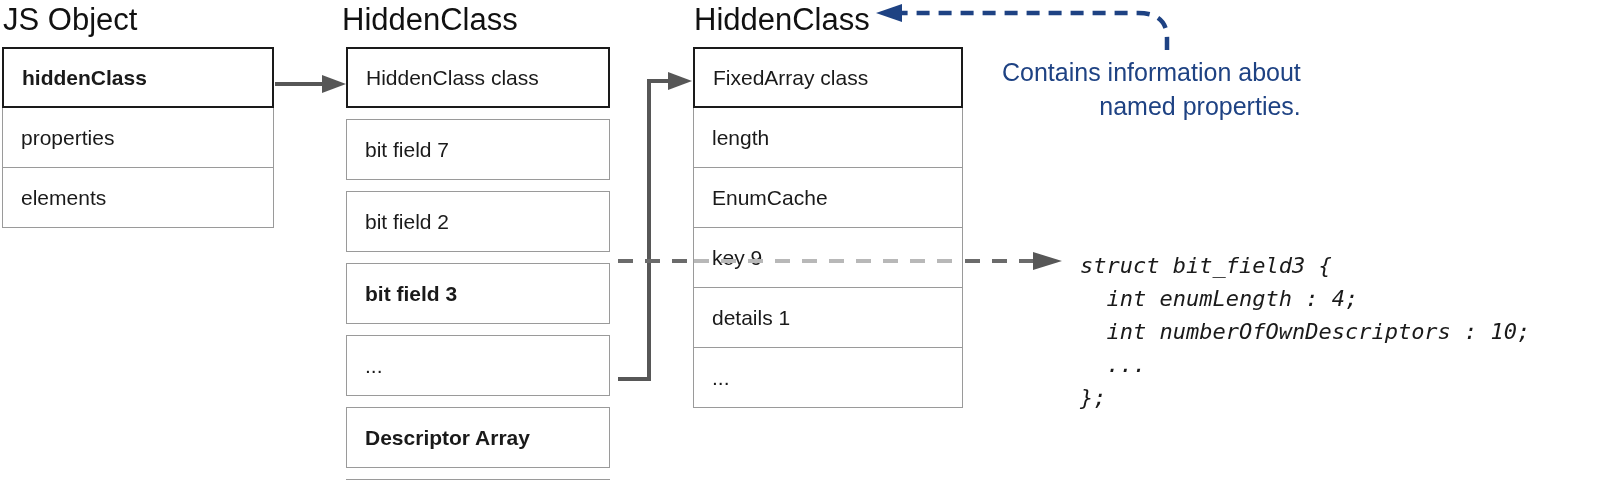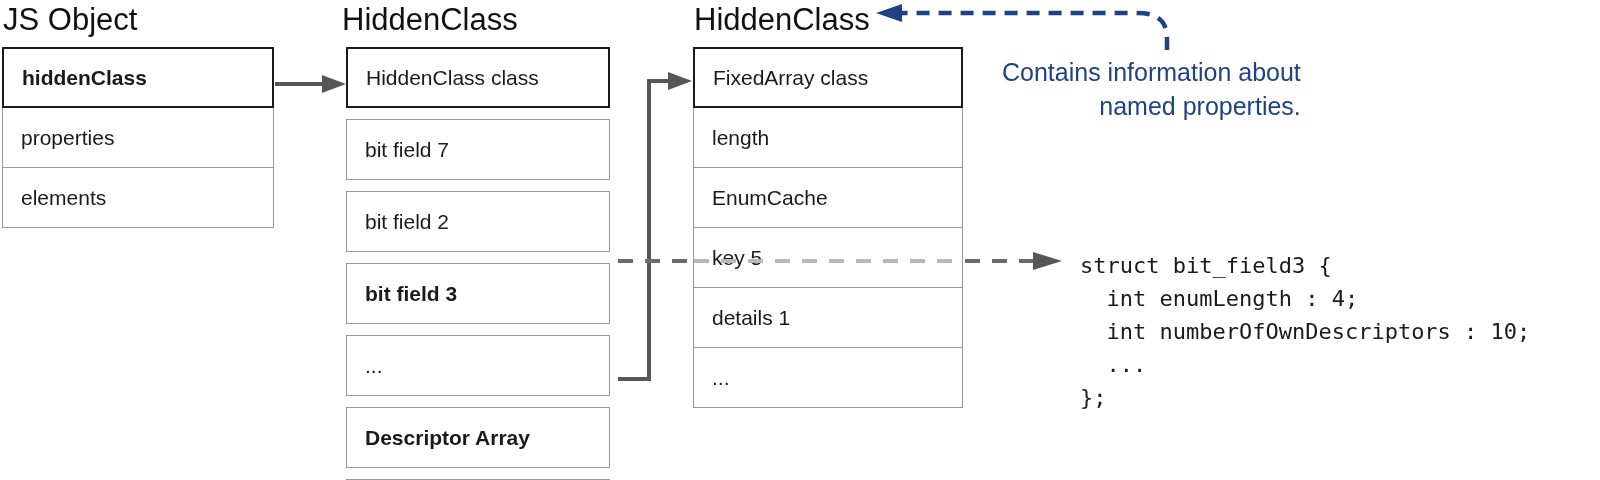--- a/index.html
+++ b/index.html
@@ -32,20 +32,21 @@
   .row.bold{font-weight:700;}
   .overlay{position:absolute;left:0;top:0;pointer-events:none;}
   .annotation{
     position:absolute;left:1002px;top:55px;
     font-size:25px;line-height:34px;color:var(--annotation-blue);white-space:nowrap;text-align:right;
   }
   .code{
     position:absolute;left:1080px;top:249px;
     font-family:"DejaVu Sans Mono", monospace;font-size:22px;line-height:33px;
     color:#1a1a1a;
+    font-style:italic;
   }
   .code-line{white-space:pre;}
 </style>
 </head>
 <body>
 
 <div class="canvas">
 
   <div class="col-title" style="left:3px;">JS Object</div>
   <div class="col-title" style="left:342px;">HiddenClass</div>
@@ -64,21 +65,21 @@
     <div class="row bold">bit field 3</div>
     <div class="row">...</div>
     <div class="row bold">Descriptor Array</div>
     <div class="row">...</div>
   </div>
 
   <div class="tbl" style="left:693px;width:270px;justify-content:space-between;">
     <div class="row header">FixedArray class</div>
     <div class="row">length</div>
     <div class="row">EnumCache</div>
-    <div class="row">key 5</div>
+    <div class="row">key 9</div>
     <div class="row">details 1</div>
     <div class="row">...</div>
   </div>
 
   <svg class="overlay" width="1600" height="480" viewBox="0 0 1600 480">
 
     
     <g>
       <line x1="275" y1="84" x2="326" y2="84" style="stroke:var(--arrow-gray);" stroke-width="4"></line>
       <polygon points="346,84 322,75 322,93" style="fill:var(--arrow-gray);"></polygon>

